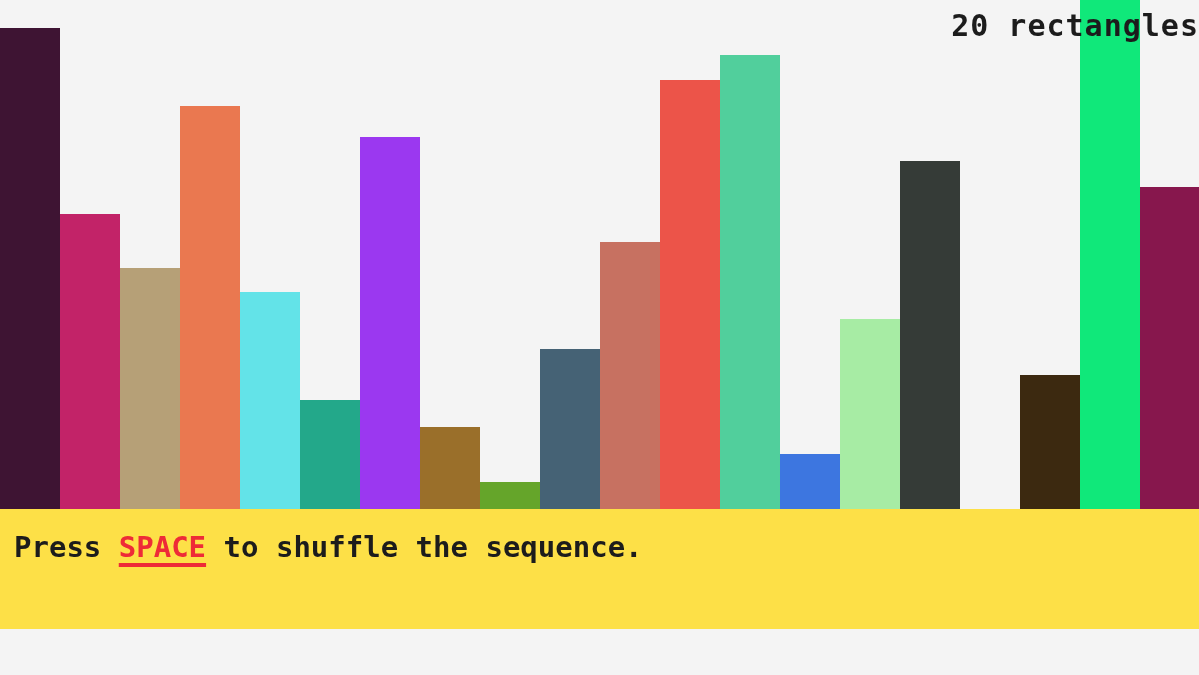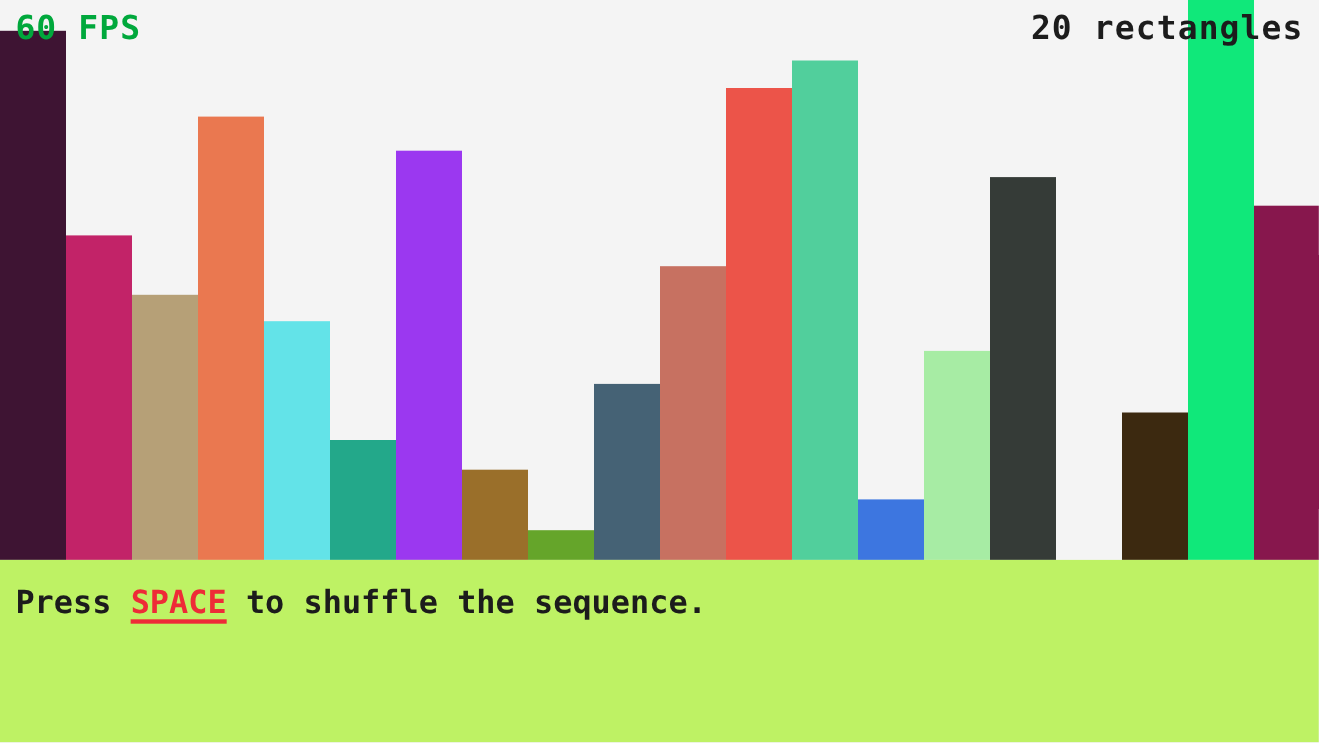--- a/index.html
+++ b/index.html
@@ -36,39 +36,39 @@
     top: 11px;
     font-size: 30px;
     font-weight: bold;
     letter-spacing: 1px;
     color: #00a83c;
     line-height: 1;
     white-space: nowrap;
   }
   #rect-count {
     position: absolute;
-    right: 14px;
+    right: 0;
     top: 11px;
     font-size: 30px;
     font-weight: bold;
     letter-spacing: 1px;
     color: #1c1c1c;
     line-height: 1;
     white-space: nowrap;
     margin-left: 45px;
   }
 
   
   #instructions {
     position: absolute;
     left: 0;
     top: 509px;
     width: 1199px;
-    height: 166px;
-    background: #bef264;
+    height: 120px;
+    background: #fde047;
     padding: 14px 0 0 14px;
     box-sizing: border-box;
   }
   .instruction-line {
     font-size: 29px;
     font-weight: bold;
     color: #1c1c1c;
     line-height: 48px;
     letter-spacing: 0px;
     white-space: nowrap;
@@ -100,21 +100,20 @@
       <div class="bar" style="left: 660px; width: 60px; height: 429px; background: rgb(236, 84, 73);"></div>
       <div class="bar" style="left: 720px; width: 60px; height: 454px; background: rgb(81, 207, 156);"></div>
       <div class="bar" style="left: 780px; width: 60px; height: 55px; background: rgb(61, 118, 224);"></div>
       <div class="bar" style="left: 840px; width: 60px; height: 190px; background: rgb(167, 236, 164);"></div>
       <div class="bar" style="left: 900px; width: 60px; height: 348px; background: rgb(53, 59, 55);"></div>
       <div class="bar" style="left: 1020px; width: 60px; height: 134px; background: rgb(60, 41, 16);"></div>
       <div class="bar" style="left: 1080px; width: 60px; height: 509px; background: rgb(16, 232, 122);"></div>
       <div class="bar" style="left: 1140px; width: 60px; height: 322px; background: rgb(135, 23, 77);"></div>
     </div>
 
-  <div id="fps-counter" style="color: rgb(0, 168, 60);">60 FPS</div>
 
   <div id="rect-count">20 rectangles</div>
 
   <div id="instructions">
     <div class="instruction-line">
       <span>Press </span><span class="key" style="color: rgb(238, 43, 55); text-decoration-color: rgb(238, 43, 55);">SPACE</span><span> to shuffle the sequence.</span>
     </div>
   </div>
 
 </div>

